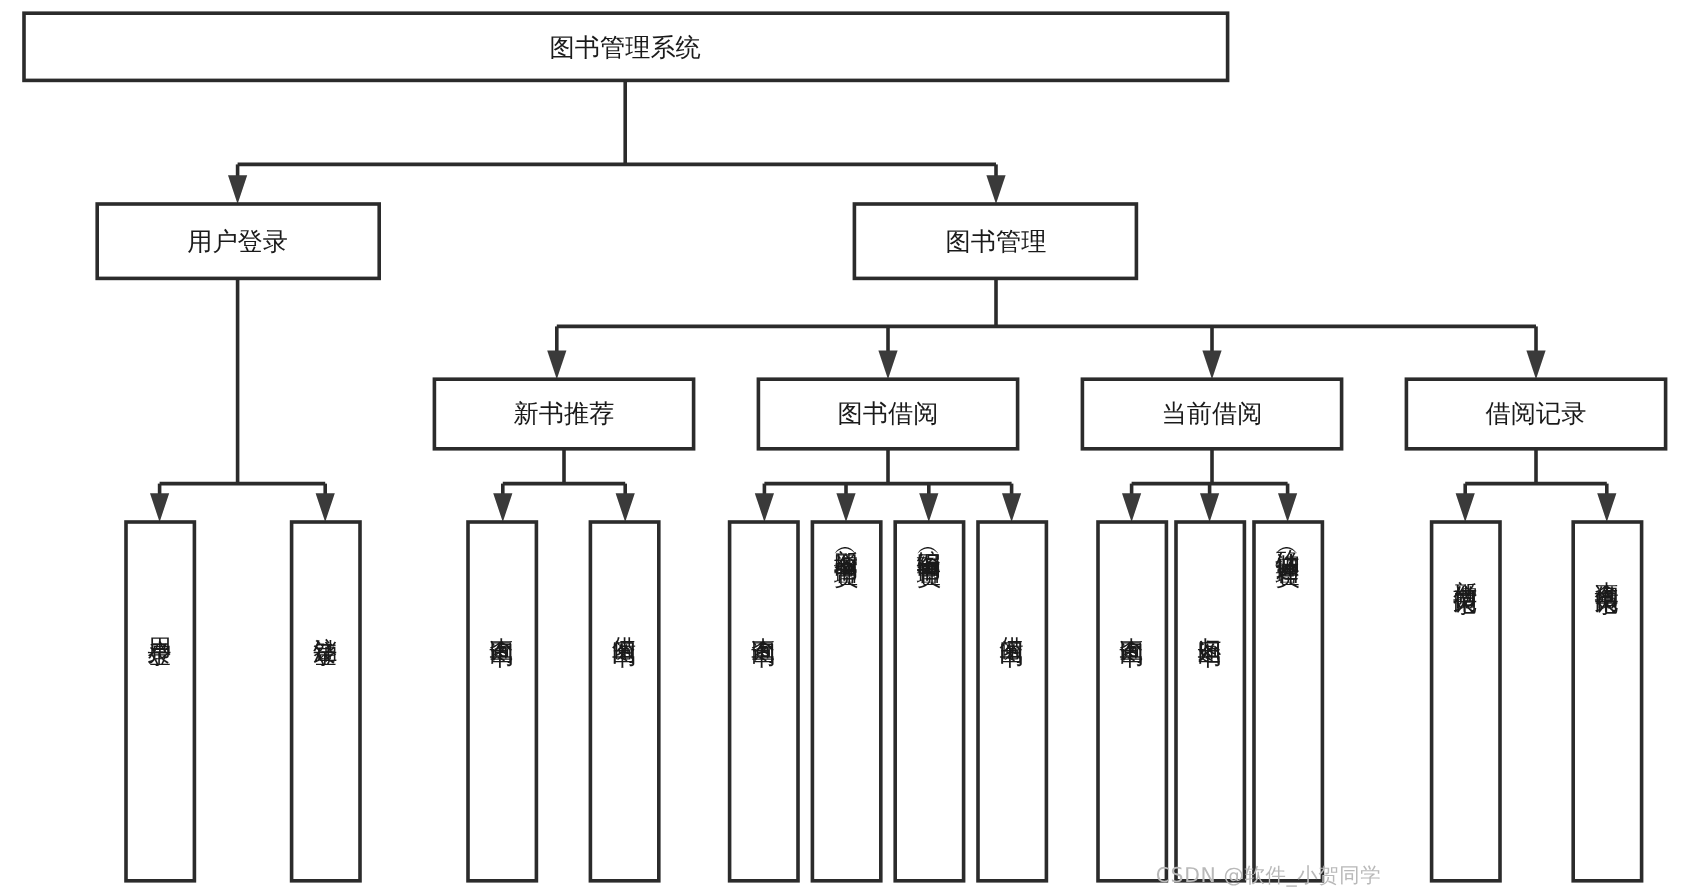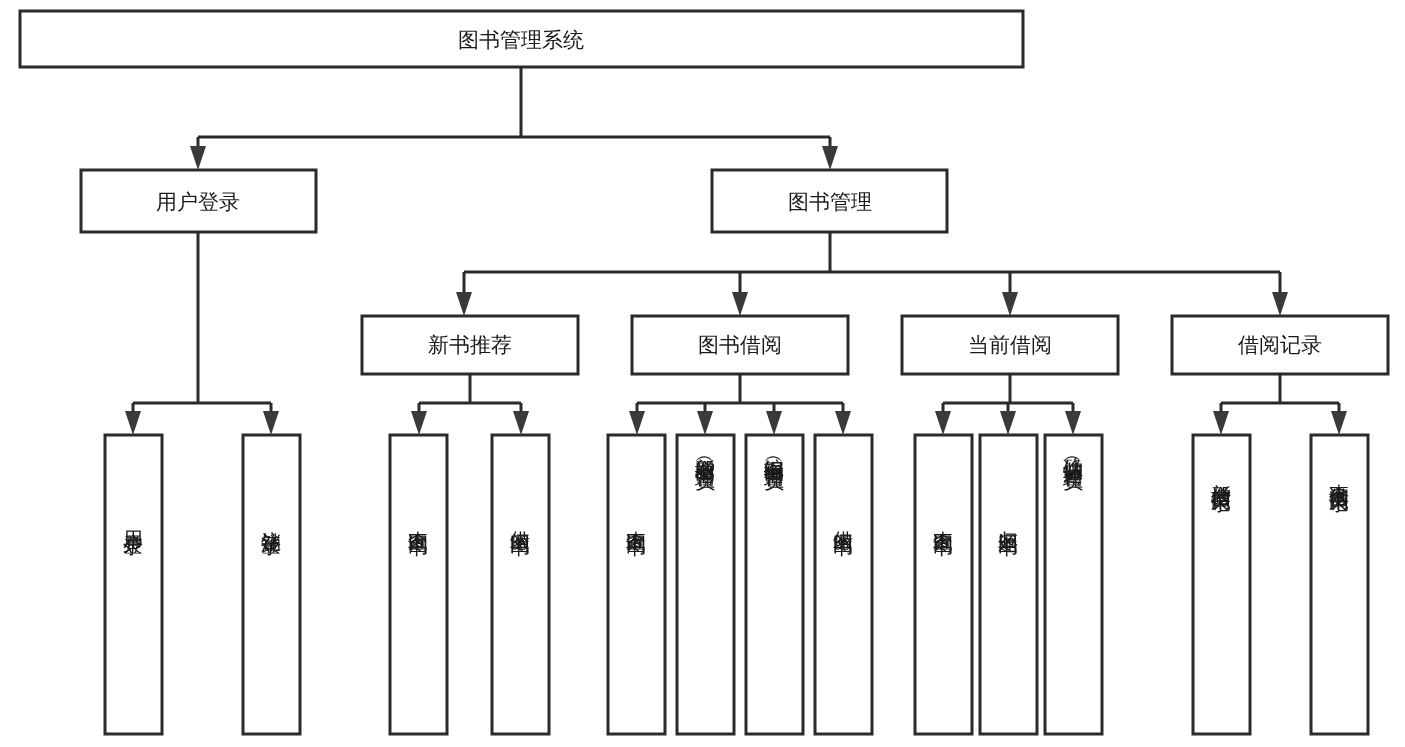--- a/index.html
+++ b/index.html
@@ -276,14 +276,15 @@
     <span class="leaf-label" style="margin-top:7px;">确认归还（管理员）</span>
   </div>
 
   <div class="leaf-label-wrap" style="left:1193px; top:435px; width:57px; height:299px;">
     <span class="leaf-label" style="margin-top:33px;">新增借阅记录</span>
   </div>
   <div class="leaf-label-wrap" style="left:1311px; top:435px; width:57px; height:299px;">
     <span class="leaf-label" style="margin-top:33px;">查询借阅记录</span>
   </div>
 
+  <div class="watermark">CSDN @软件_小贺同学</div>
 
 </div>
 
 </body></html>

